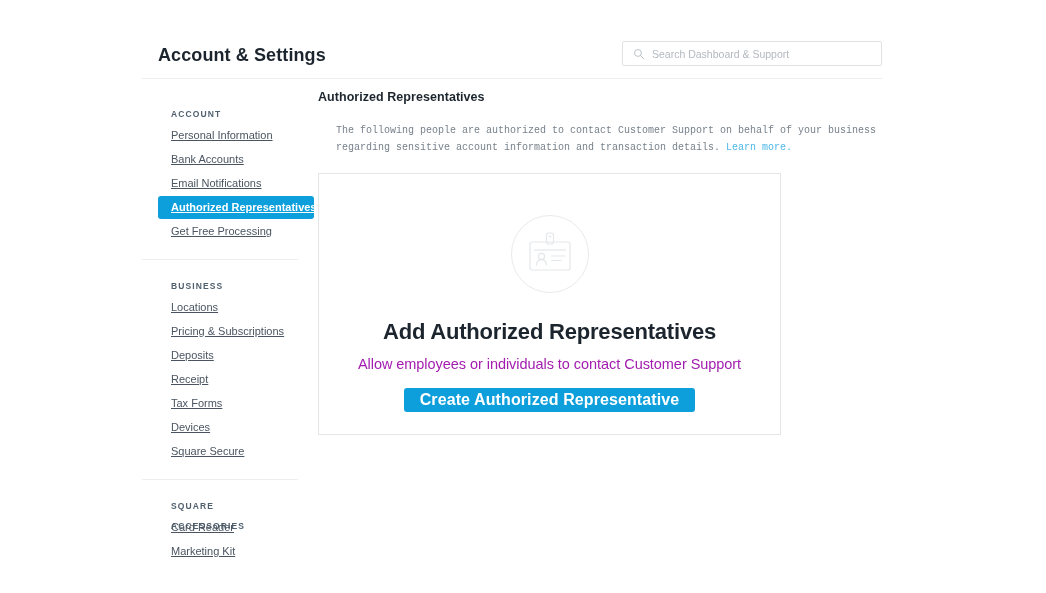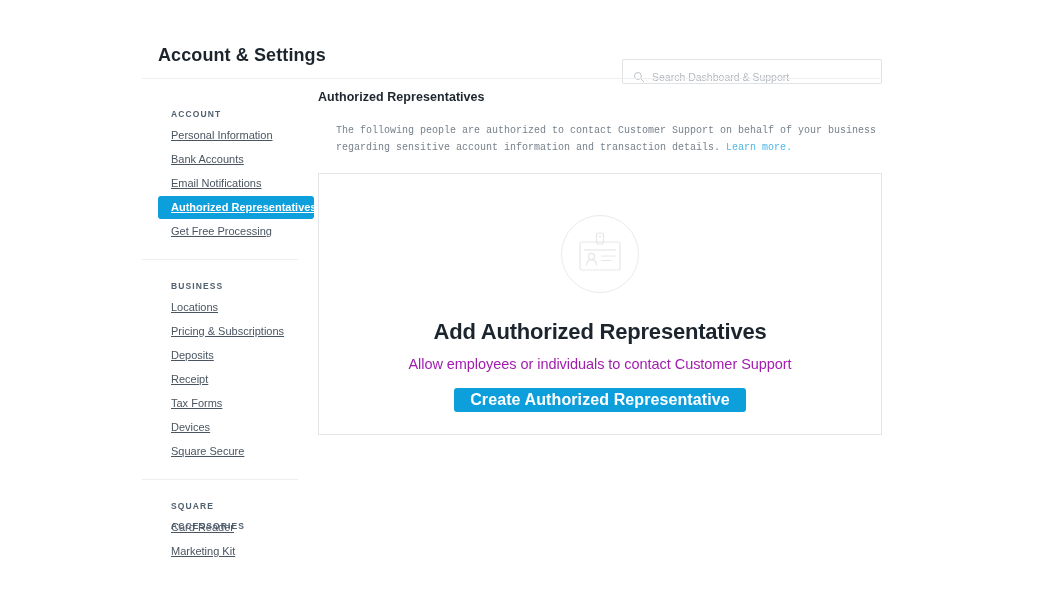--- a/index.html
+++ b/index.html
@@ -37,28 +37,28 @@
     top: 5px;
     font-size: 18px;
     font-weight: bold;
     letter-spacing: 0.1px;
     color: #1c252e;
     white-space: nowrap;
   }
   .search-box {
     position: absolute;
     right: 0;
-    top: 19px;
+    top: 1px;
     width: 260px;
     height: 25px;
     border: 1px solid #e0e3e6;
     border-radius: 2px;
     background: #ffffff;
     display: flex;
-    align-items: flex-end;
+    align-items: center;
     box-sizing: border-box;
   }
   .search-icon {
     width: 12px;
     height: 12px;
     margin-left: 10px;
     margin-right: 7px;
     flex: 0 0 auto;
     display: block;
   }
@@ -155,21 +155,21 @@
     color: #4db8e8;
     text-decoration: none;
     cursor: pointer;
   }
 
   
   .card {
     position: absolute;
     left: 318px;
     top: 173px;
-    width: 564px;
+    width: 463px;
     height: 262px;
     border: 1px solid #e3e5e8;
     background: #ffffff;
     box-sizing: border-box;
     display: flex;
     flex-direction: column;
     align-items: center;
   }
   .badge-circle {
     margin-top: 41px;

